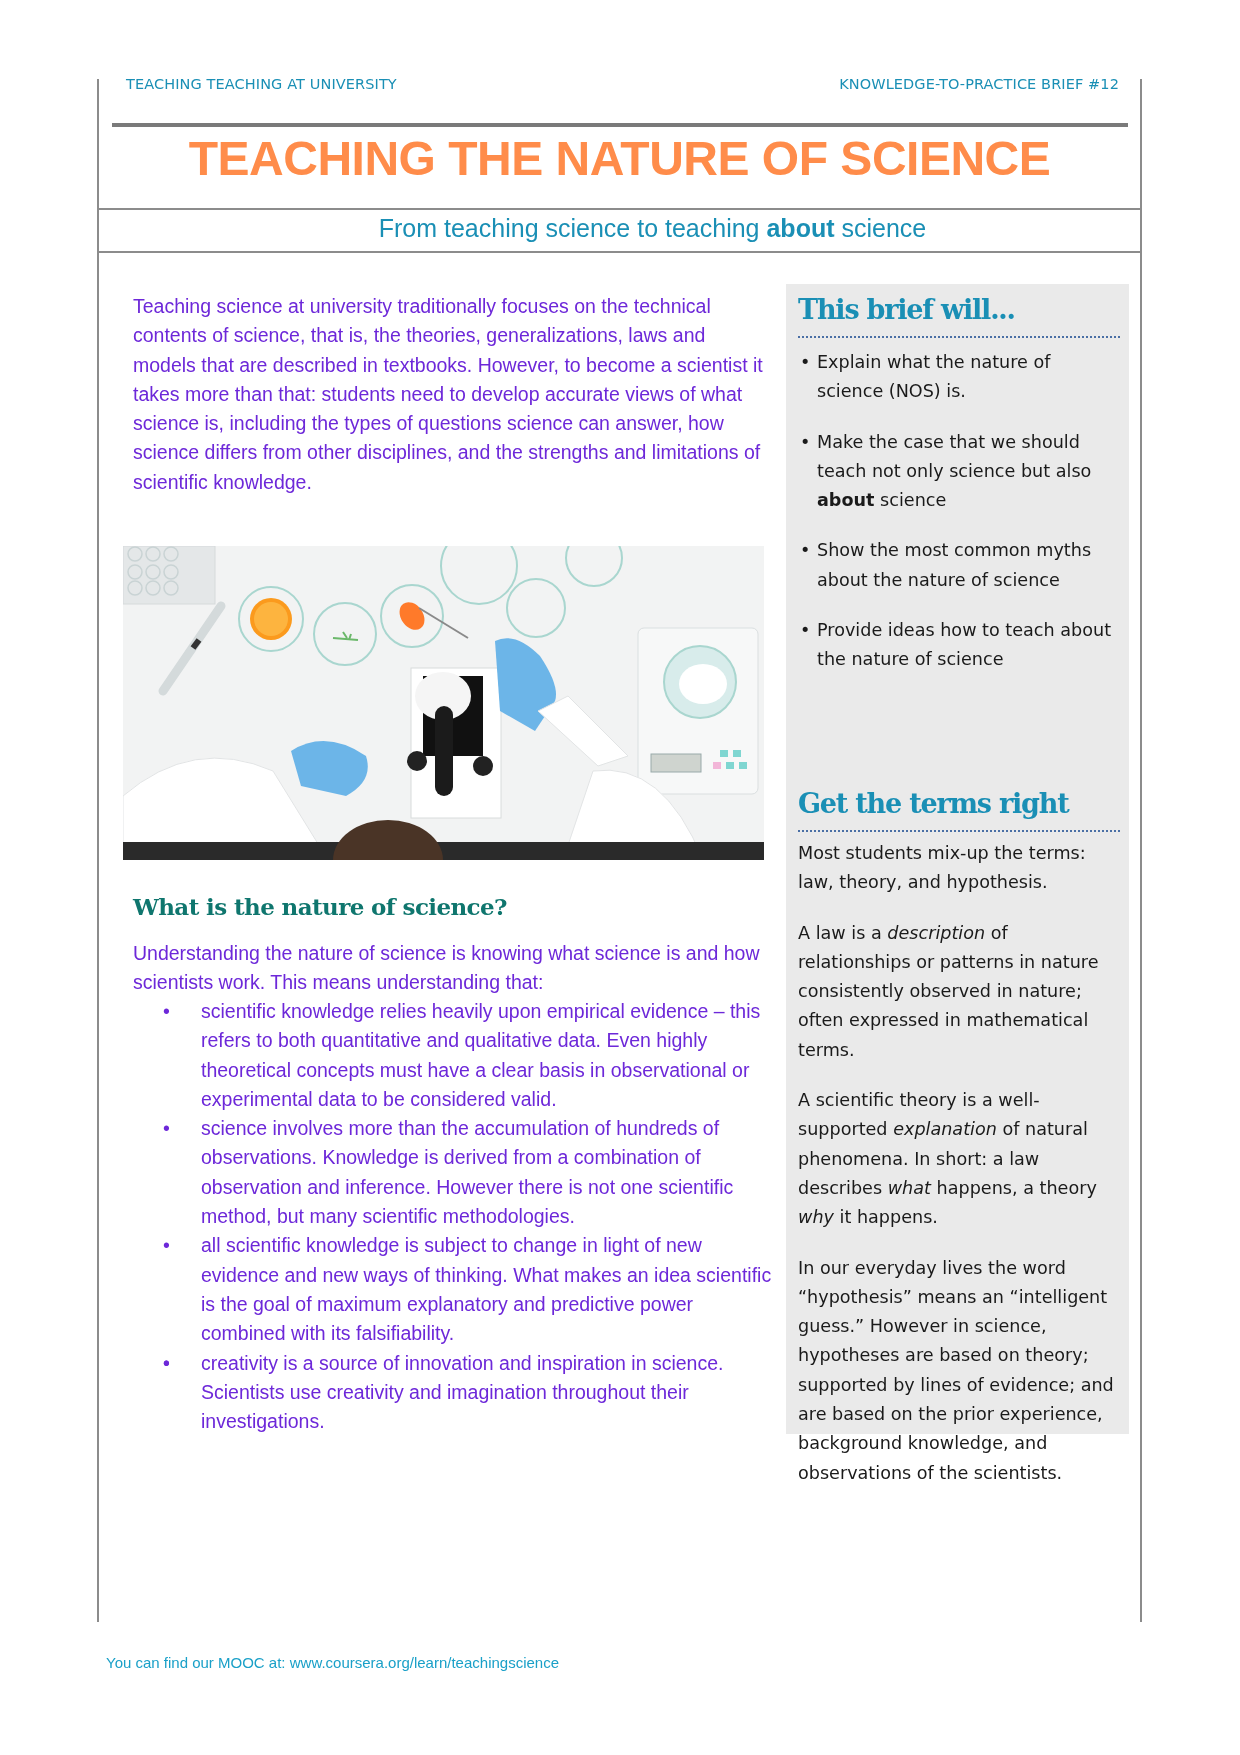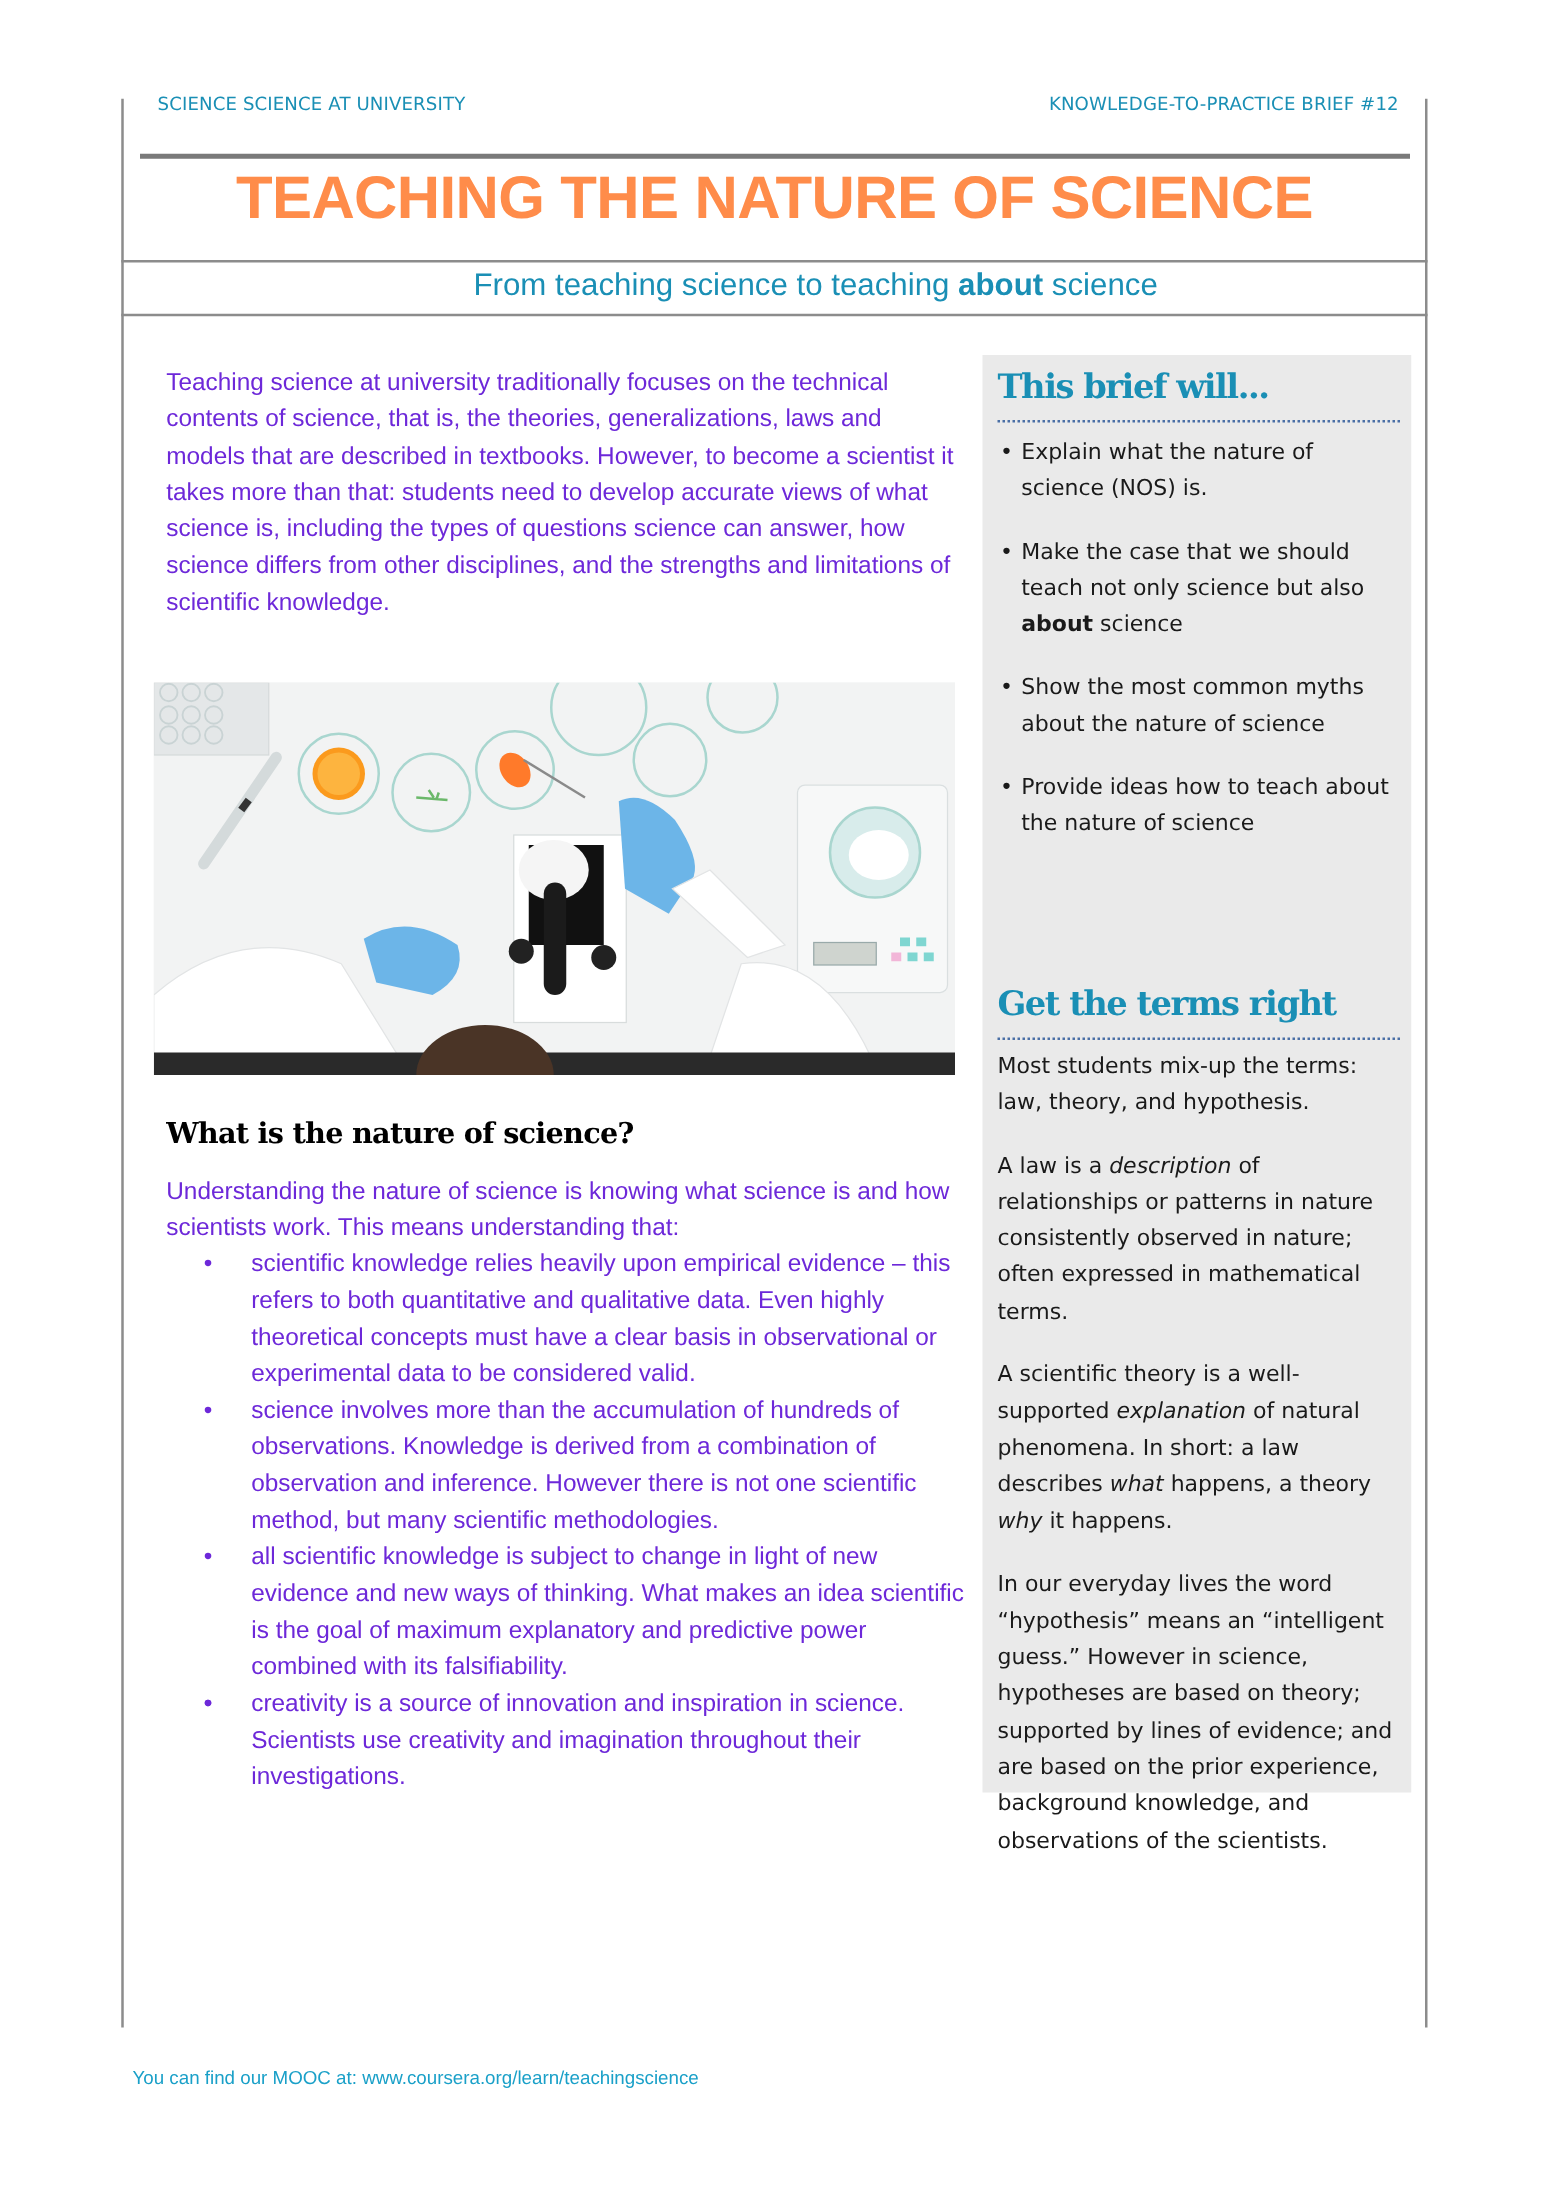--- a/index.html
+++ b/index.html
@@ -12,41 +12,41 @@
   #thick-rule { left: 112px; top: 123px; width: 1016px; height: 4px; background: #7a7a7a; }
   #title { left: 98px; width: 1043px; top: 131px; text-align: center; font-size: 48px; font-weight: bold;
            color: #ff8c4a; letter-spacing: -0.5px; font-family: "Liberation Sans", sans-serif; }
   #subtitle { left: 98px; width: 1043px; top: 214px; text-align: center; font-size: 25px; 
               color: #1a8fb5; font-family: "Liberation Sans", sans-serif; margin-left: 33px; }
   #subtitle b { font-weight: bold; }
   .body-text { font-family: "Liberation Sans", sans-serif; font-size: 19.5px; line-height: 29.3px; color: #6d28d9; }
   #intro { left: 133px; top: 292px; width: 635px; margin: 0; }
   #photo { left: 123px; top: 546px; width: 641px; height: 314px; overflow: hidden; background: #eef0f0; }
   #nos-heading { left: 133px; top: 893px; font-family: "DejaVu Serif", serif; font-weight: bold; font-size: 23px;
-                 color: #000000; letter-spacing: -0.6px; margin: 0; }
+                 color: #0f766e; letter-spacing: -0.6px; margin: 0; }
   #nos-lead { left: 133px; top: 939px; width: 640px; margin: 0; }
   #nos-list { left: 133px; top: 997px; width: 645px; margin: 0; padding: 0; list-style: none; }
   #nos-list li { position: relative; padding-left: 68px; }
   #nos-list li .bul { position: absolute; left: 30px; top: 0; }
   #sidebar { left: 786px; top: 284px; width: 343px; height: 1150px; background: #eaeaea; }
   .side-h { position: absolute; left: 12px; font-family: "DejaVu Serif", serif; font-weight: bold; font-size: 27px;
             color: #1a8fb5; letter-spacing: -1.2px; margin: 0; white-space: nowrap; }
   .dots { position: absolute; left: 12px; width: 322px; height: 0; border-top: 2px dotted #4a6fa5; }
   .side-text { font-family: "DejaVu Sans", sans-serif; font-size: 17.6px; line-height: 29.3px; color: #1a1a1a; }
   #brief-list { position: absolute; left: 14px; top: 64px; width: 322px; margin: 0; padding: 0; list-style: none; }
   #brief-list li { position: relative; padding-left: 17px; margin-bottom: 21px; }
   #brief-list li .bul { position: absolute; left: 0; top: 0; }
   #terms-block { position: absolute; left: 12px; top: 555px; width: 325px; }
   #terms-block p { margin: 0 0 21px 0; }
   #footer { left: 106px; top: 1654px; font-size: 15px; color: #1aa0c8; font-family: "Liberation Sans", sans-serif; }
 </style>
 </head>
 <body>
 
-<div class="abs hdr" style="left:126px;">SCIENCE SCIENCE AT UNIVERSITY</div>
+<div class="abs hdr" style="left:126px;">TEACHING TEACHING AT UNIVERSITY</div>
 <div class="abs hdr" style="right:121px;">KNOWLEDGE-TO-PRACTICE BRIEF #12</div>
 
 <div class="vline" style="left:97px; top:79px; height:1543px;"></div>
 <div class="vline" style="left:1140px; top:79px; height:1543px;"></div>
 <div class="abs" id="thick-rule"></div>
 <div class="hline" style="left:97px; top:208px; width:1045px;"></div>
 <div class="hline" style="left:97px; top:251px; width:1045px;"></div>
 
 <div class="abs" id="title">TEACHING THE NATURE OF SCIENCE</div>
 <div class="abs" id="subtitle"><span>From teaching science to teaching </span><b>about</b><span> science</span></div>

